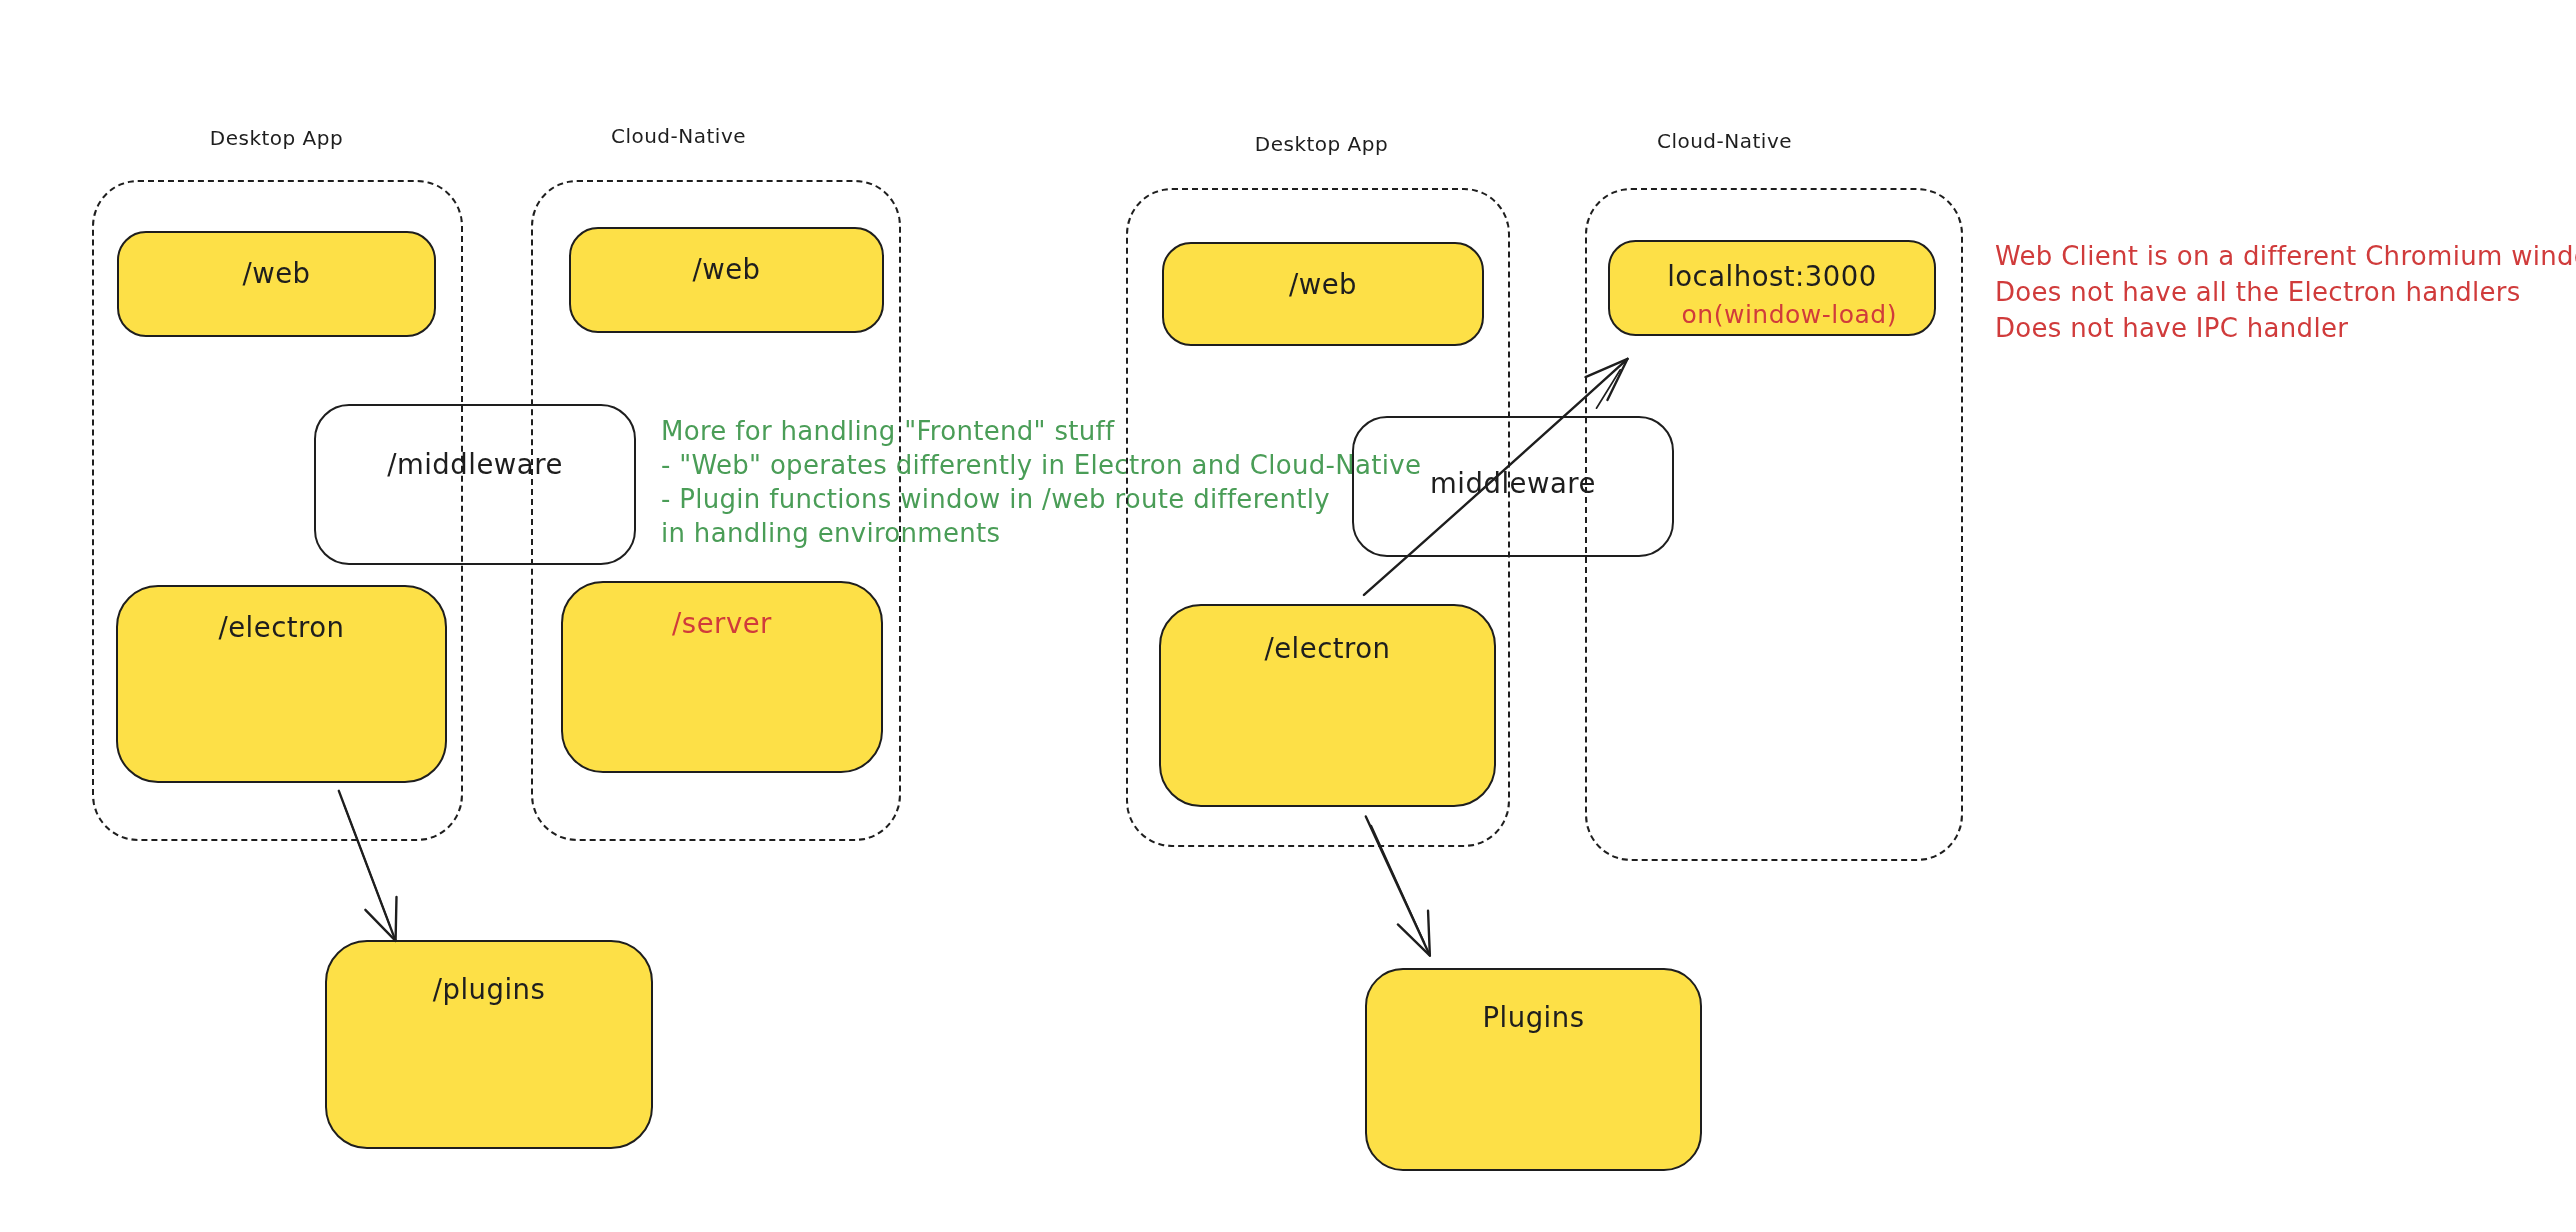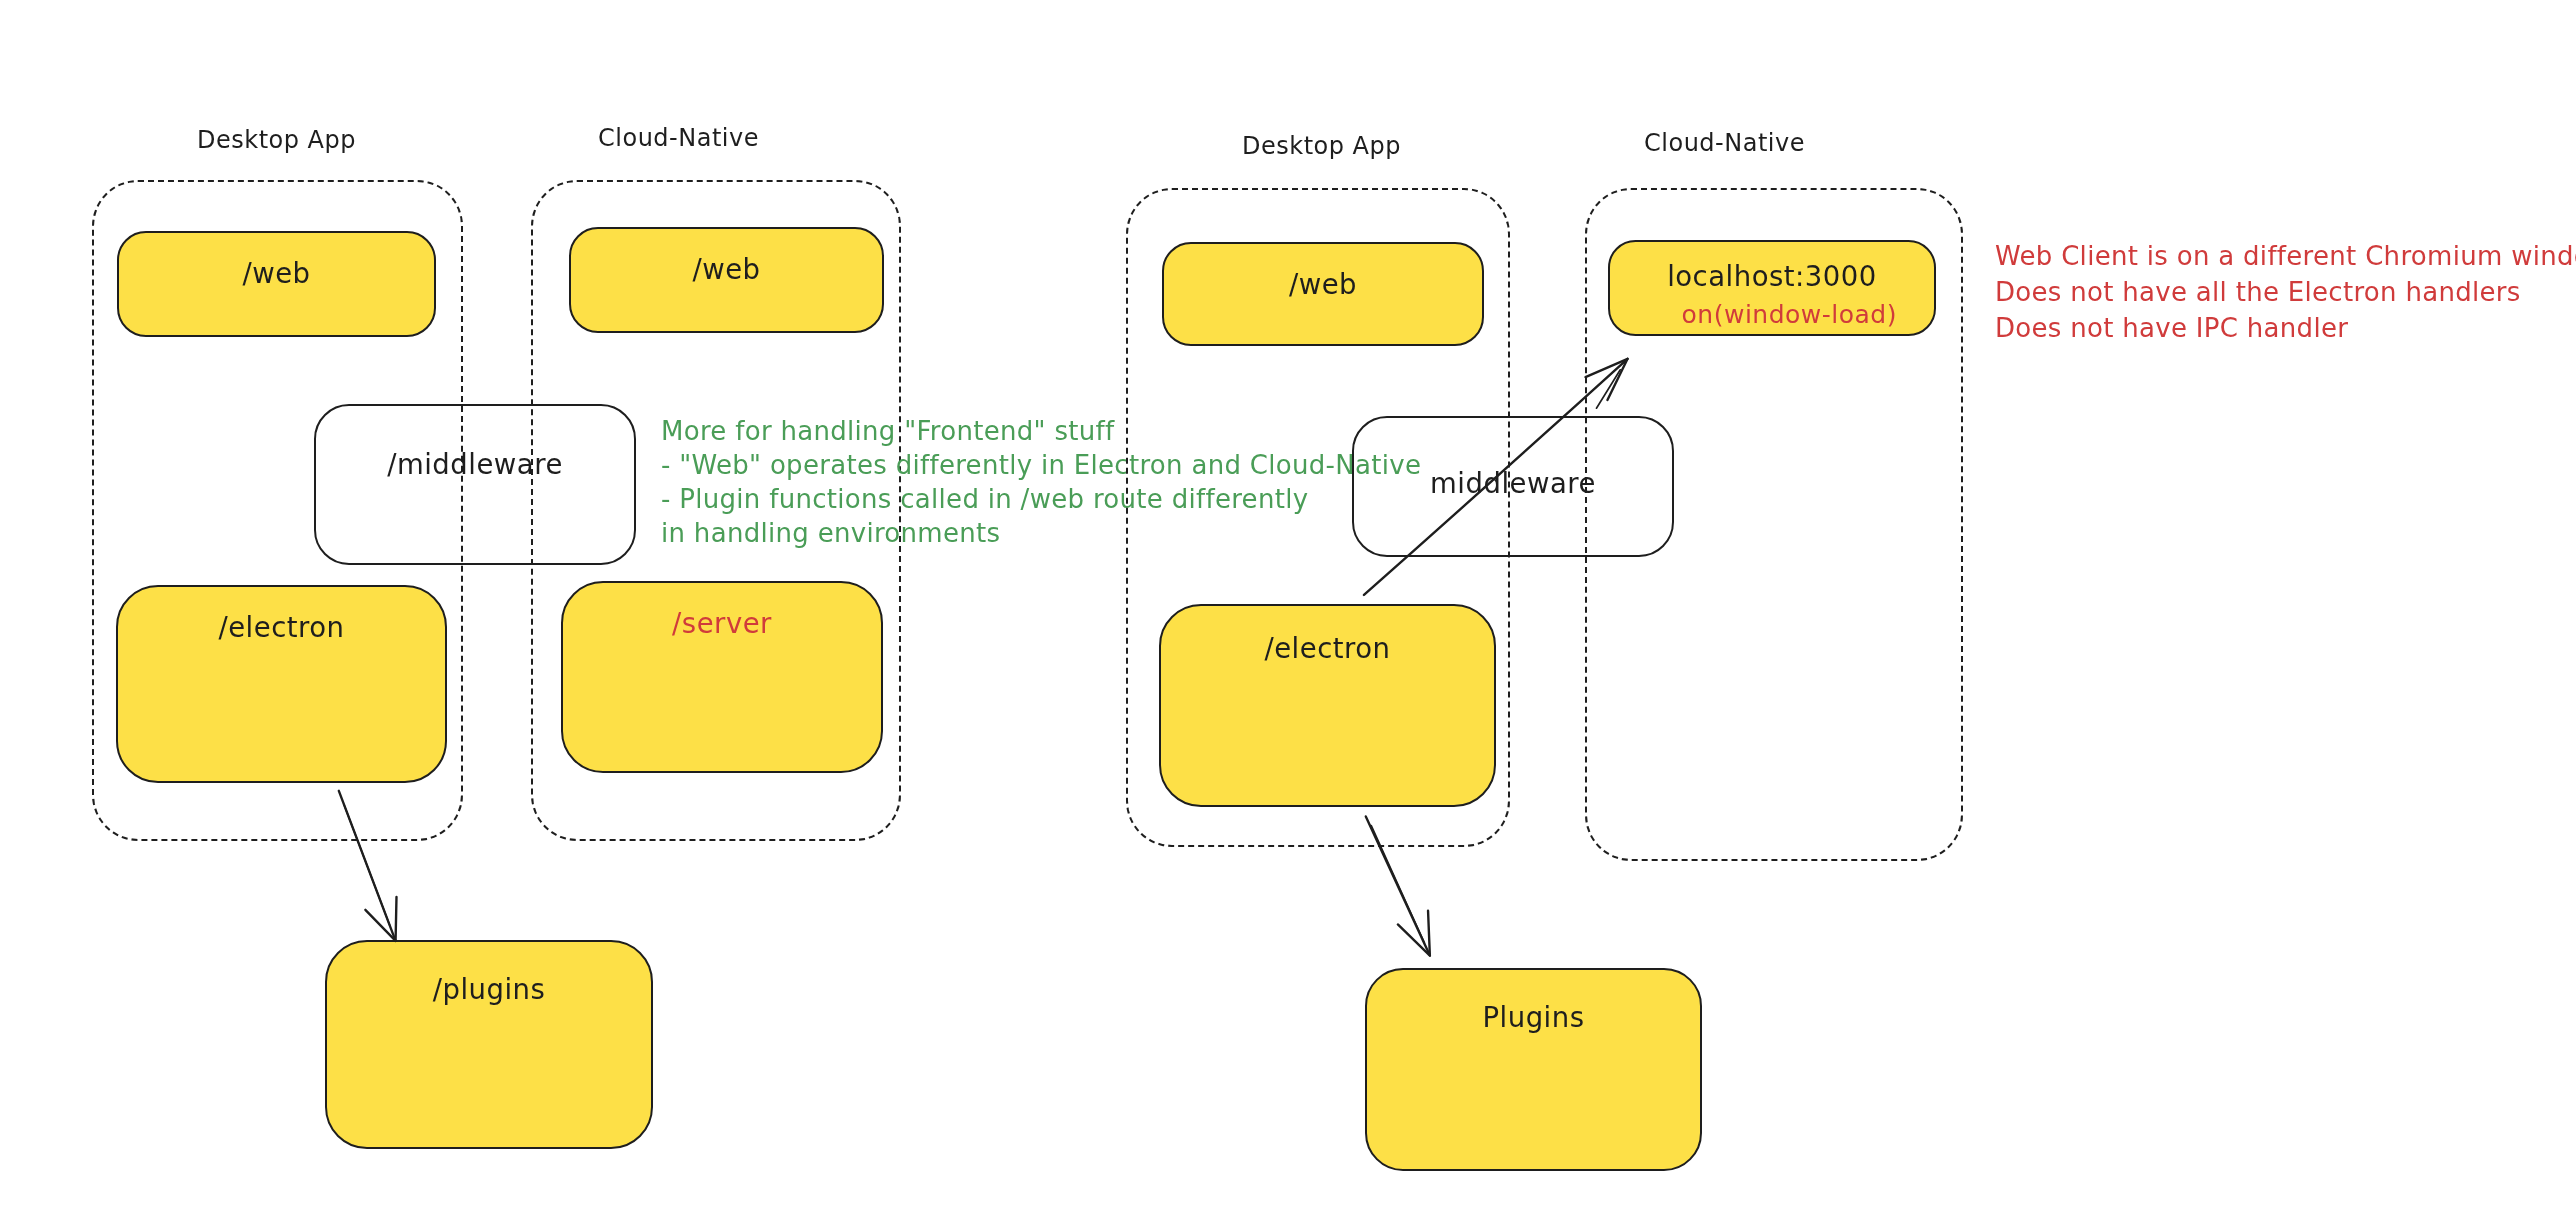--- a/index.html
+++ b/index.html
@@ -11,21 +11,21 @@
     position:relative;
     width:2576px; height:1232px;
     background:var(--bg);
     font-family:"DejaVu Sans", sans-serif;
     color:var(--ink);
     overflow:hidden;
   }
   
   .section-label{
     position:absolute; width:311px; text-align:center;
-    font-size:24px; letter-spacing:0.5px; color:var(--ink);
+    font-size:20px; letter-spacing:0.5px; color:var(--ink);
   }
   
   .group{
     position:absolute; border:2.7px dashed var(--ink);
     border-radius:46px; background:transparent;
   }
   
   .box{
     position:absolute; border:2.7px solid var(--ink);
     border-radius:33px; background:#fde047; text-align:center;
@@ -79,21 +79,21 @@
     <span class="lbl red-text">/server</span>
   </div>
 
   <div class="box z2" style="left:325px; top:940px; width:328px; height:209px; padding-top:31px; border-radius:42px;">
     <span class="lbl">/plugins</span>
   </div>
 
   <div class="note green" style="left:661px; top:414px;">
     <div class="line">More for handling "Frontend" stuff</div>
     <div class="line">- "Web" operates differently in Electron and Cloud-Native</div>
-    <div class="line">- Plugin functions called in /web route differently</div>
+    <div class="line">- Plugin functions window in /web route differently</div>
     <div class="line">in handling environments</div>
   </div>
 
   <div class="section-label" style="left:1166px; top:132px;">Desktop App</div>
   <div class="section-label" style="left:1569px; top:129px;">Cloud-Native</div>
 
   <div class="group" style="left:1126px; top:188px; width:384px; height:659px;"></div>
   <div class="group" style="left:1585px; top:188px; width:378px; height:673px;"></div>
 
   <div class="box z2" style="left:1162px; top:242px; width:322px; height:104px; padding-top:24px; border-radius:29px;">

